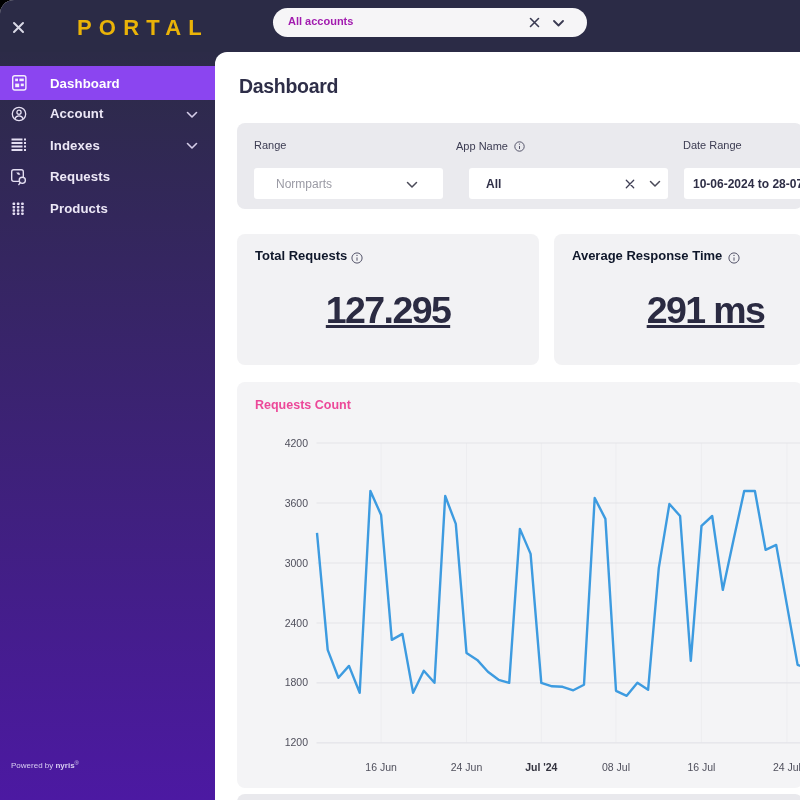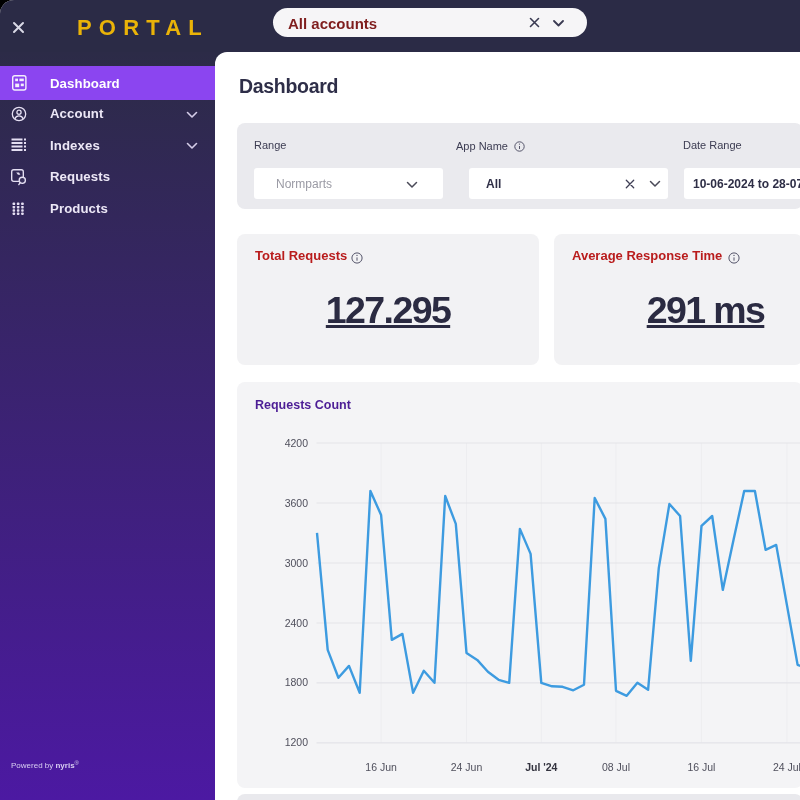--- a/index.html
+++ b/index.html
@@ -2,40 +2,40 @@
 <html><head><meta charset="utf-8">
 <style>
 html,body{margin:0;padding:0;}
 body{width:800px;height:800px;background:#000;overflow:hidden;font-family:"Liberation Sans",sans-serif;}
 #app{position:absolute;left:0;top:0;width:800px;height:800px;background:#fff;border-top-left-radius:14px;overflow:hidden;}
 .abs{position:absolute;}
 
 #topbar{left:0;top:0;width:800px;height:52px;background:#2b2b46;}
 #logo{left:61px;top:15px;color:#eab308;font-size:22px;font-weight:700;letter-spacing:7.2px;margin-left:16px;}
 #pill{left:273px;top:8px;width:314px;height:29px;background:#f6f5f7;border-radius:15px;}
-#pilltext{left:15px;top:7px;font-size:15px;font-weight:700;color:#7f1d1d;}
+#pilltext{left:15px;top:7px;font-size:11px;font-weight:700;color:#a21caf;}
 
 #sidebar{left:0;top:52px;width:215px;height:748px;background:linear-gradient(#2c2b47,#4c19a2);}
 #hl{left:0;top:14px;width:215px;height:34px;background:#8b45f0;}
 .mi{left:0;width:215px;height:31.5px;color:#ece7f6;font-size:13.2px;font-weight:600;letter-spacing:.1px;}
 .mi .txt{position:absolute;left:50px;top:50%;transform:translateY(-50%);}
 .mi svg{position:absolute;}
 
 #head{left:239px;top:75px;font-size:19.5px;letter-spacing:-0.3px;font-weight:700;color:#2e2e48;}
 .card{background:#f2f2f4;border-radius:8px;}
 #fcard{left:237px;top:123px;width:566px;height:86px;background:#eaeaee;border-radius:8px;}
 .flab{top:16px;font-size:11px;color:#3c3c52;}
 .fbox{top:45px;height:31px;background:#fff;border-radius:3px;}
 .fval{position:absolute;top:50%;transform:translateY(-50%);font-size:12px;}
 #scard1{left:237px;top:234px;width:302px;height:131px;}
 #scard2{left:554px;top:234px;width:249px;height:131px;}
-.slab{left:18px;top:14px;font-size:13px;font-weight:700;color:#b91c1c;}
+.slab{left:18px;top:14px;font-size:13px;font-weight:700;color:#0f172a;}
 .bignum{width:100%;text-align:center;top:55px;font-size:37.5px;font-weight:700;color:#2b2b42;letter-spacing:-1.6px;text-decoration:underline;}
 #ccard{left:237px;top:382px;width:566px;height:406px;background:#f4f4f6;}
-#ctitle{left:255px;top:398px;font-size:12.5px;font-weight:700;color:#4c1d95;}
+#ctitle{left:255px;top:398px;font-size:12.5px;font-weight:700;color:#ec4899;}
 #nextcard{left:237px;top:794px;width:566px;height:10px;background:#e9e9ed;border-radius:8px 8px 0 0;}
 #powered{left:11px;top:708px;font-size:8px;color:#d9cff2;}
 </style></head>
 <body>
 <div id="app">
   <div class="abs" id="topbar">
     <svg class="abs" style="left:12px;top:21px" width="13" height="13" viewBox="0 0 13 13">
         <path d="M2 2 L11 11 M11 2 L2 11" stroke="#d9d9e6" stroke-width="2" stroke-linecap="round"></path>
       </svg>
     <div class="abs" id="logo">PORTAL</div>

